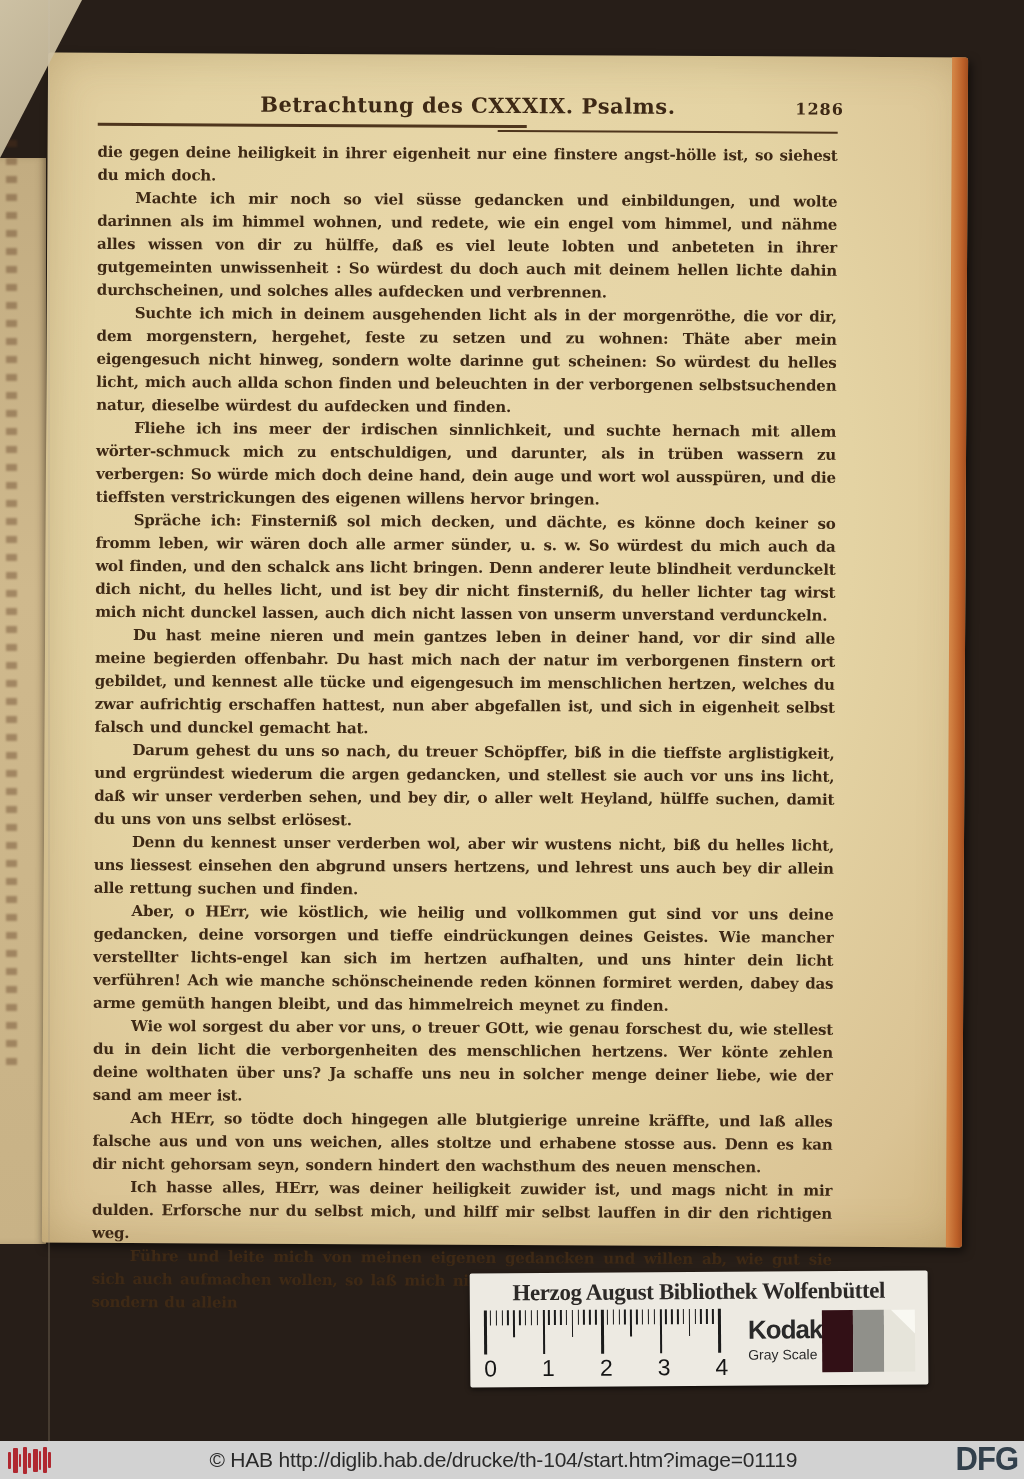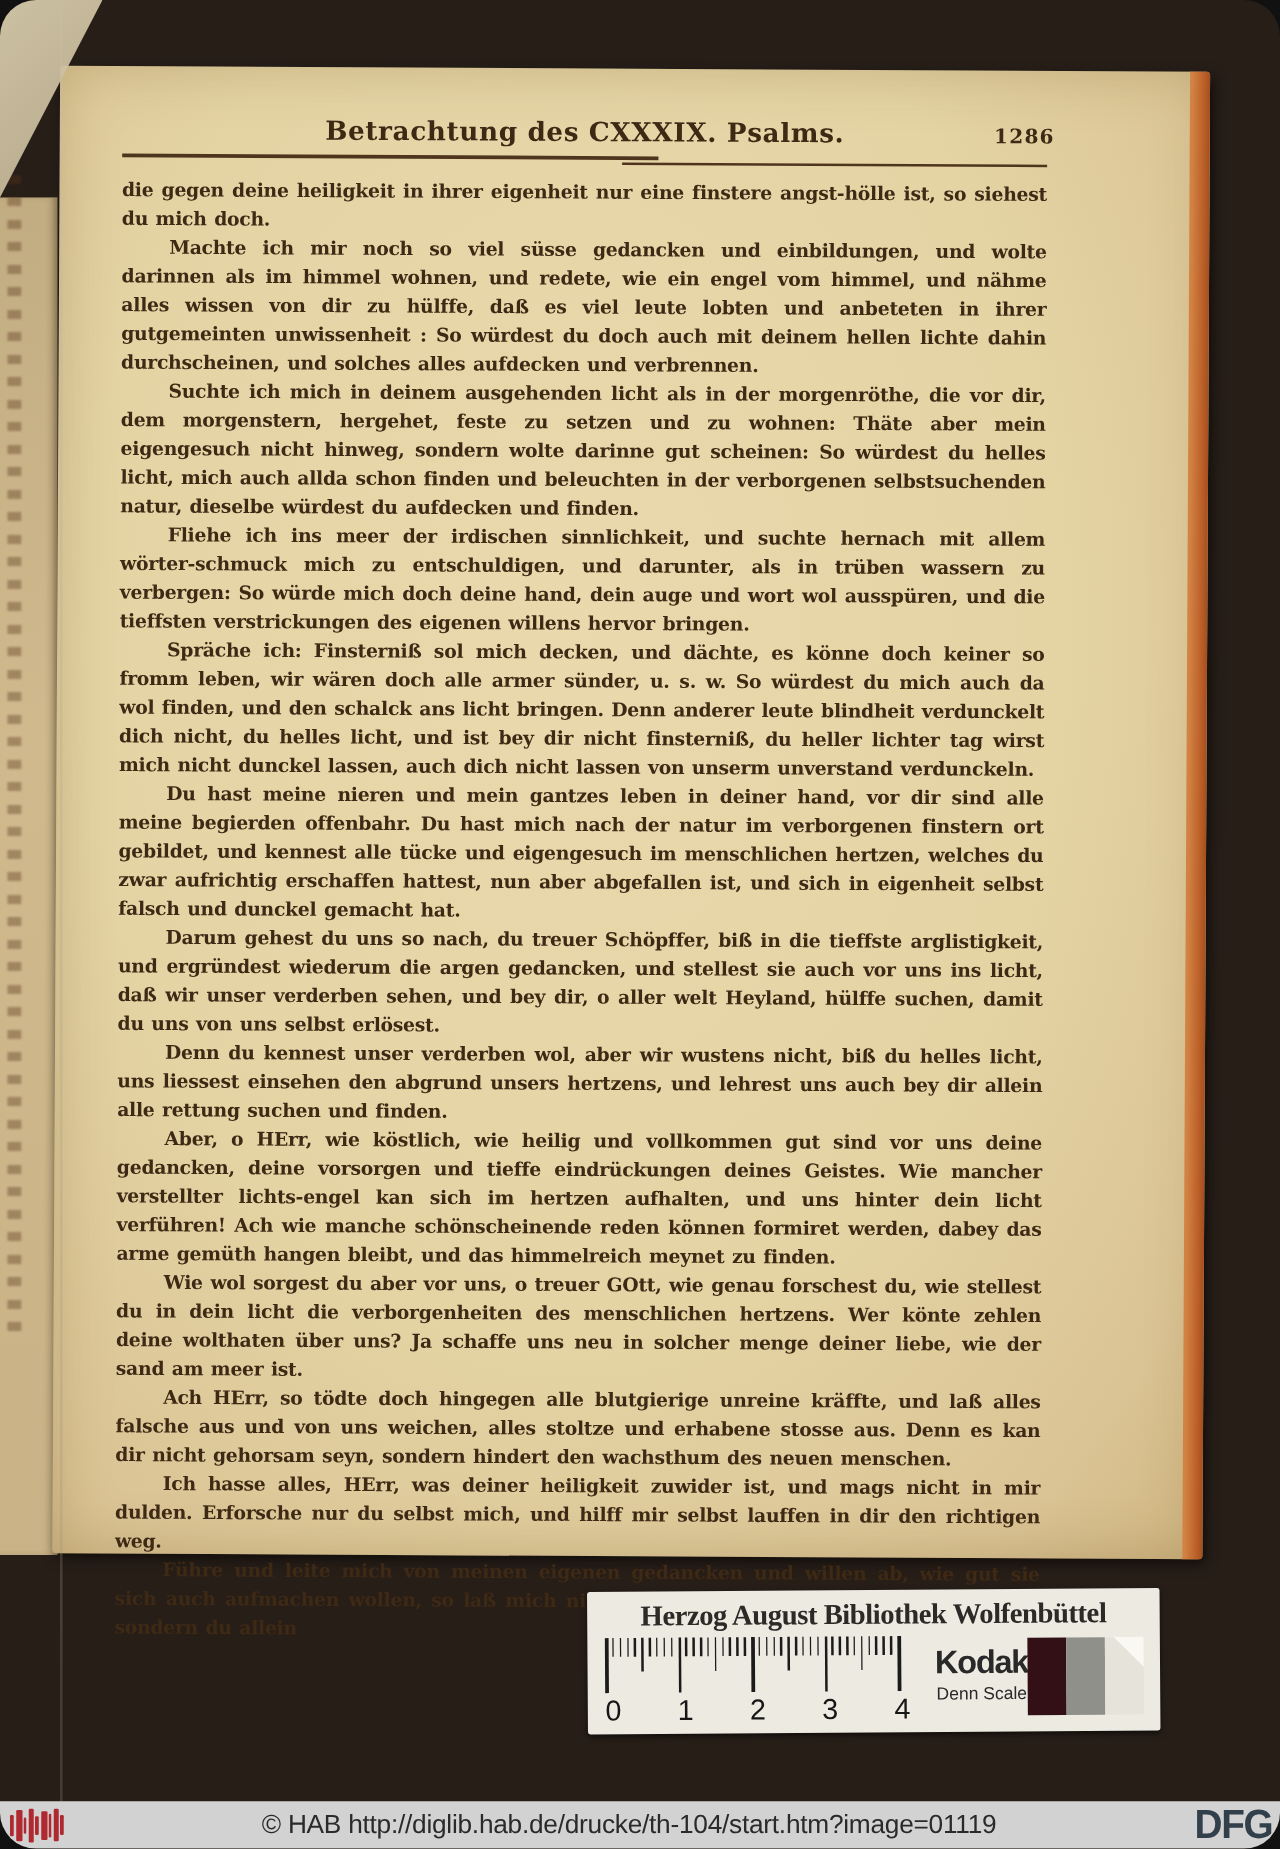--- a/index.html
+++ b/index.html
@@ -1,17 +1,17 @@
 <!DOCTYPE html>
 <html style="--bg: #271e18; --paper: #e4d3a3; --ink: #3e2915; --rule: #4e351d; --fore_edge: #bb5f28; --card_bg: #edeae2; --card_text: #2c2927; --footer_bar: #d2d2d2; --footer_text: #2a2a2a; --hab_red: #b02830; --dfg: #32404c;"><head>
 <meta charset="utf-8">
 <style>
   html,body{margin:0;padding:0;background:#111;}
   .stage{position:relative;width:1024px;height:1479px;overflow:hidden;
-         background:var(--bg,#271e18);font-family:"DejaVu Serif",serif;border-radius:29px;}
+         background:var(--bg,#271e18);font-family:"DejaVu Serif",serif;}
   
   .prev-page-edge{position:absolute;left:0;top:158px;width:46px;height:1086px;
       background:linear-gradient(to bottom,#c2ac81,#cfb98d 40%,#cbb habit 100%,#c8b286);
       background:linear-gradient(to bottom,#c2ac81,#cfb98d 40%,#c8b286);
       box-shadow:inset -6px 0 8px -4px rgba(60,40,20,.45);}
   .prev-page-marks{position:absolute;left:6px;top:140px;width:11px;height:930px;
       background:repeating-linear-gradient(to bottom,rgba(88,52,28,.5) 0 7px,transparent 7px 18px);
       filter:blur(.8px);opacity:.75;}
   
   .glass-edge{position:absolute;left:48px;top:0;width:2px;height:1441px;
@@ -49,21 +49,21 @@
       font-size:23px;letter-spacing:-.4px;color:var(--card_text,#2c2927);white-space:nowrap;}
   .card-row{position:relative;height:74px;}
   .ruler{position:absolute;left:14px;top:4px;width:246px;height:70px;}
   .ruler-ticks{position:relative;height:44px;}
   .ruler-ticks .tick{position:absolute;top:0;width:1.5px;background:#1b1b1b;}
   .ruler-ticks .tick.mm{height:15px;}
   .ruler-ticks .tick.half{height:27px;}
   .ruler-ticks .tick.cm{height:44px;width:2.5px;}
   .ruler-numbers{display:flex;justify-content:space-between;width:244px;margin-top:1px;
       font-family:"Liberation Sans",sans-serif;font-size:23px;color:#161616;}
-  .kodak-label{position:absolute;left:278px;top:10px;text-align:center;color:#292929;}
+  .kodak-label{position:absolute;left:278px;top:10px;text-align:left;color:#292929;}
   .kodak-brand{font-family:"Liberation Sans",sans-serif;font-weight:700;font-size:26px;letter-spacing:-1px;}
   .gray-scale-label{font-family:"Liberation Sans",sans-serif;font-size:14px;margin-top:1px;}
   .patches{position:absolute;left:352px;top:6px;display:flex;}
   .patch{width:31px;height:62px;position:relative;}
   .patch-dark{background:#321016;}
   .patch-mid{background:#90908a;}
   .patch-light{background:#e6e4da;}
   .patch-light .fold{position:absolute;right:0;top:0;width:0;height:0;
       border-style:solid;border-width:0 24px 24px 0;border-color:transparent #f9f8f2 transparent transparent;}
   
@@ -176,21 +176,21 @@
 
         <span class="num">0</span>
             <span class="num">1</span>
             <span class="num">2</span>
             <span class="num">3</span>
             <span class="num">4</span>
           </div>
       </div>
       <div class="kodak-label">
         <div class="kodak-brand">Kodak</div>
-        <div class="gray-scale-label">Denn Scale</div>
+        <div class="gray-scale-label">Gray Scale</div>
       </div>
       <div class="patches">
         <div class="patch patch-dark"></div>
         <div class="patch patch-mid"></div>
         <div class="patch patch-light">
             <div class="fold"></div>
           </div>
       </div>
     </div>
   </div>

